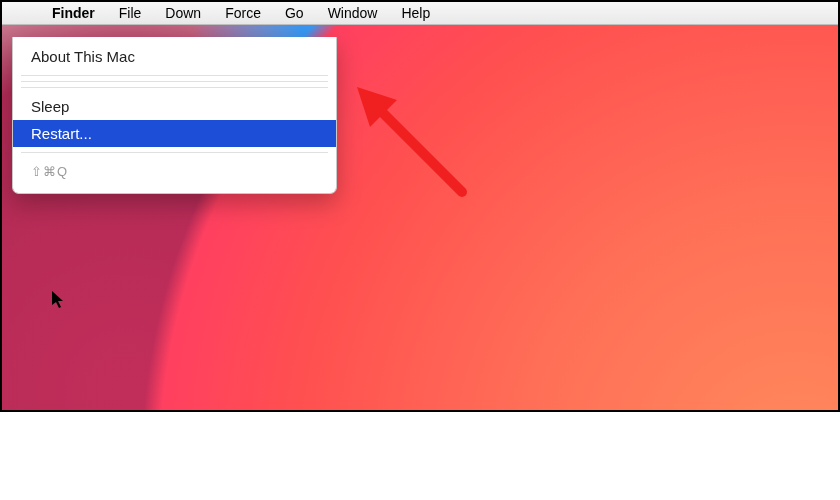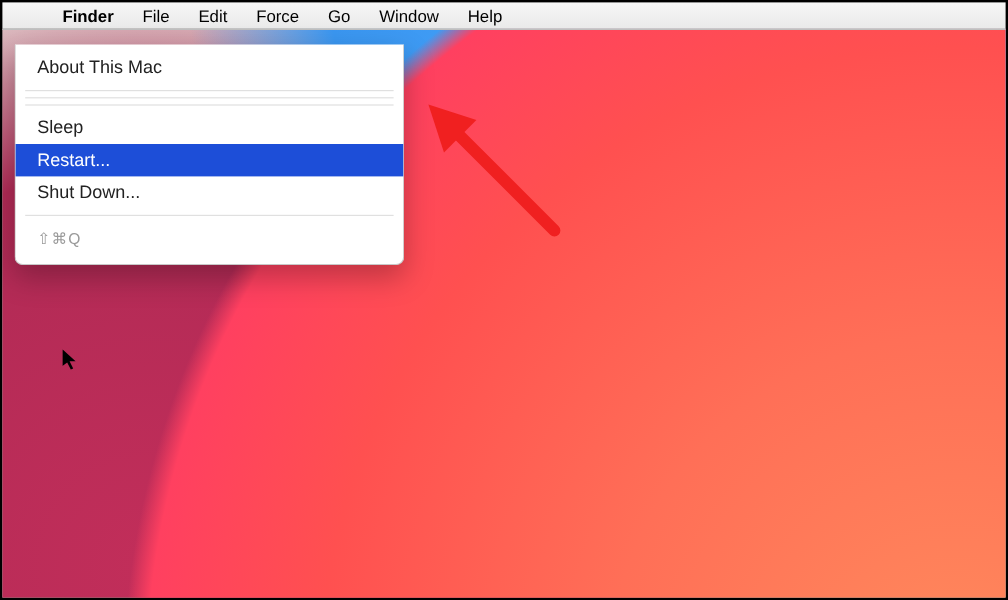--- a/index.html
+++ b/index.html
@@ -1,17 +1,17 @@
 <!DOCTYPE html>
 <html><head>
 <meta charset="utf-8">
 <style>
   * { margin:0; padding:0; box-sizing:border-box; }
   html,body { width:840px; height:500px; font-family:-apple-system, "Helvetica Neue", Arial, sans-serif; overflow:hidden; }
-  .frame { position:relative; width:840px; height:500px; border:2px solid #000; background:#000; }
+  .frame { position:relative; width:840px; height:412px; border:2px solid #000; background:#000; }
   
   .wallpaper {
     position:absolute; left:0; top:22px; right:0; bottom:0;
     background:
       radial-gradient(circle at 95% 115%, #ff8a5c 0%, #ff6f57 30%, #ff5050 55%, #ff4060 70%, rgba(255,64,96,0) 72%),
       radial-gradient(circle at 70% -10%, #4aa8ff 0%, #3a96f0 40%, rgba(58,150,240,0) 55%),
       radial-gradient(circle at 15% 95%, #c22e5a 0%, #b02a55 40%, rgba(176,42,85,0) 60%),
       linear-gradient(180deg,#e8e4de 0%, #d7d2c9 100%);
   }
   
@@ -52,43 +52,40 @@
 </head>
 <body>
 
 <div class="frame">
   <div class="wallpaper"></div>
 
   <div class="menubar">
     <div class="item apple"></div>
     <div class="item active">Finder</div>
     <div class="item">File</div>
-    <div class="item">Edit</div>
+    <div class="item">Down</div>
     <div class="item">Force</div>
     <div class="item">Go</div>
     <div class="item">Window</div>
     <div class="item">Help</div>
   </div>
 
   <div class="menu">
     <div class="mi">
       <span>About This Mac</span>
     </div>
     <div class="sep"></div>
     <div class="sep"></div>
     <div class="sep"></div>
     <div class="mi">
       <span>Sleep</span>
     </div>
     <div class="mi selected">
       <span>Restart...</span>
     </div>
-    <div class="mi">
-      <span>Shut Down...</span>
-    </div>
     <div class="sep"></div>
     <div class="mi">
       <span class="sc">⇧⌘Q</span>
     </div>
   </div>
 
   <svg class="arrow" viewBox="0 0 120 120">
     <line x1="110" y1="110" x2="25" y2="25" stroke="#f02020" stroke-width="10" stroke-linecap="round"></line>
     <polygon points="5,5 45,18 18,45" fill="#f02020"></polygon>
   </svg>

